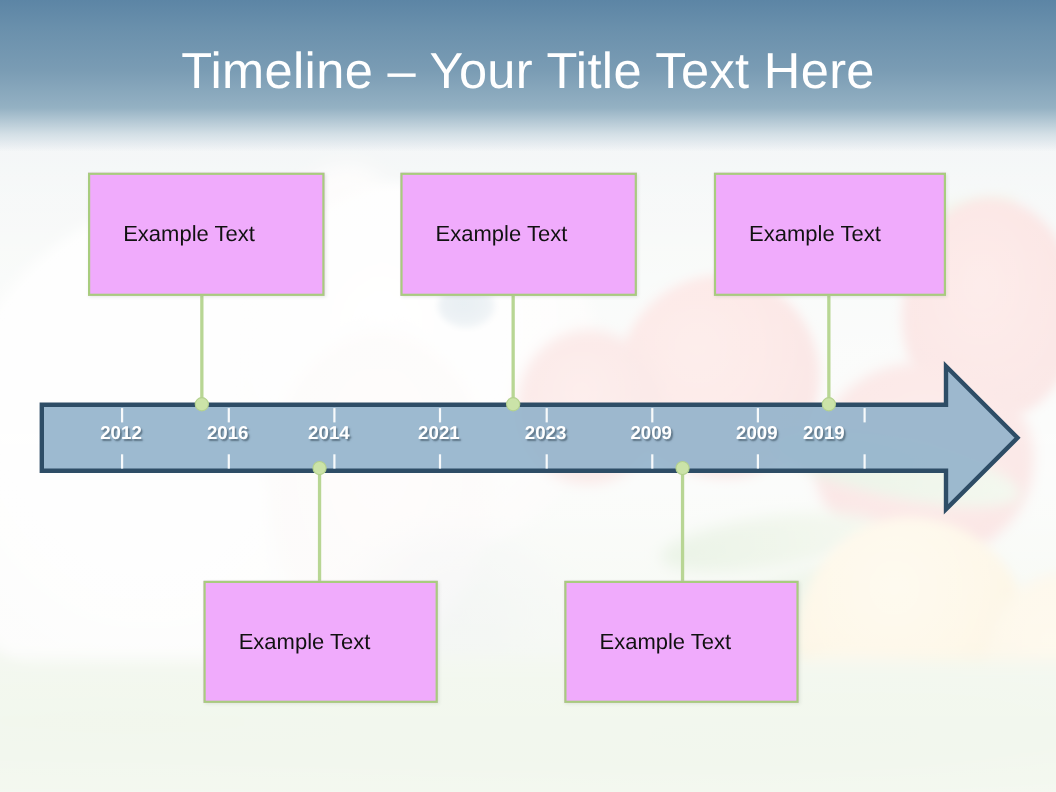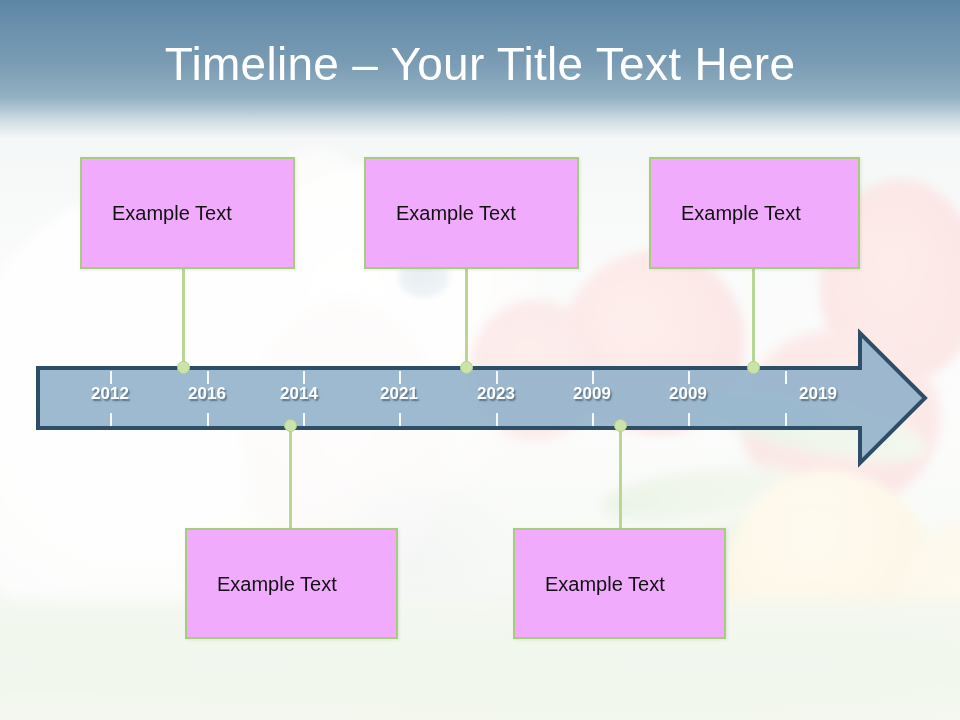--- a/index.html
+++ b/index.html
@@ -382,21 +382,21 @@
   <div class="tick tick-bot" style="left:688px"></div>
   <div class="tick tick-bot" style="left:785px"></div>
 
   <div class="year-label" style="left:65px">2012</div>
   <div class="year-label" style="left:162px">2016</div>
   <div class="year-label" style="left:254px">2014</div>
   <div class="year-label" style="left:354px">2021</div>
   <div class="year-label" style="left:451px">2023</div>
   <div class="year-label" style="left:547px">2009</div>
   <div class="year-label" style="left:643px">2009</div>
-  <div class="year-label" style="left:773px">2019</div>
+  <div class="year-label" style="left:704px">2019</div>
 
   <div class="connector" style="left:182px; top:268px; height:98px;"></div>
   <div class="connector-dot" style="left:177px; top:361px;"></div>
 
   <div class="connector" style="left:465px; top:268px; height:98px;"></div>
   <div class="connector-dot" style="left:460px; top:361px;"></div>
 
   <div class="connector" style="left:752px; top:268px; height:98px;"></div>
   <div class="connector-dot" style="left:747px; top:361px;"></div>
 

